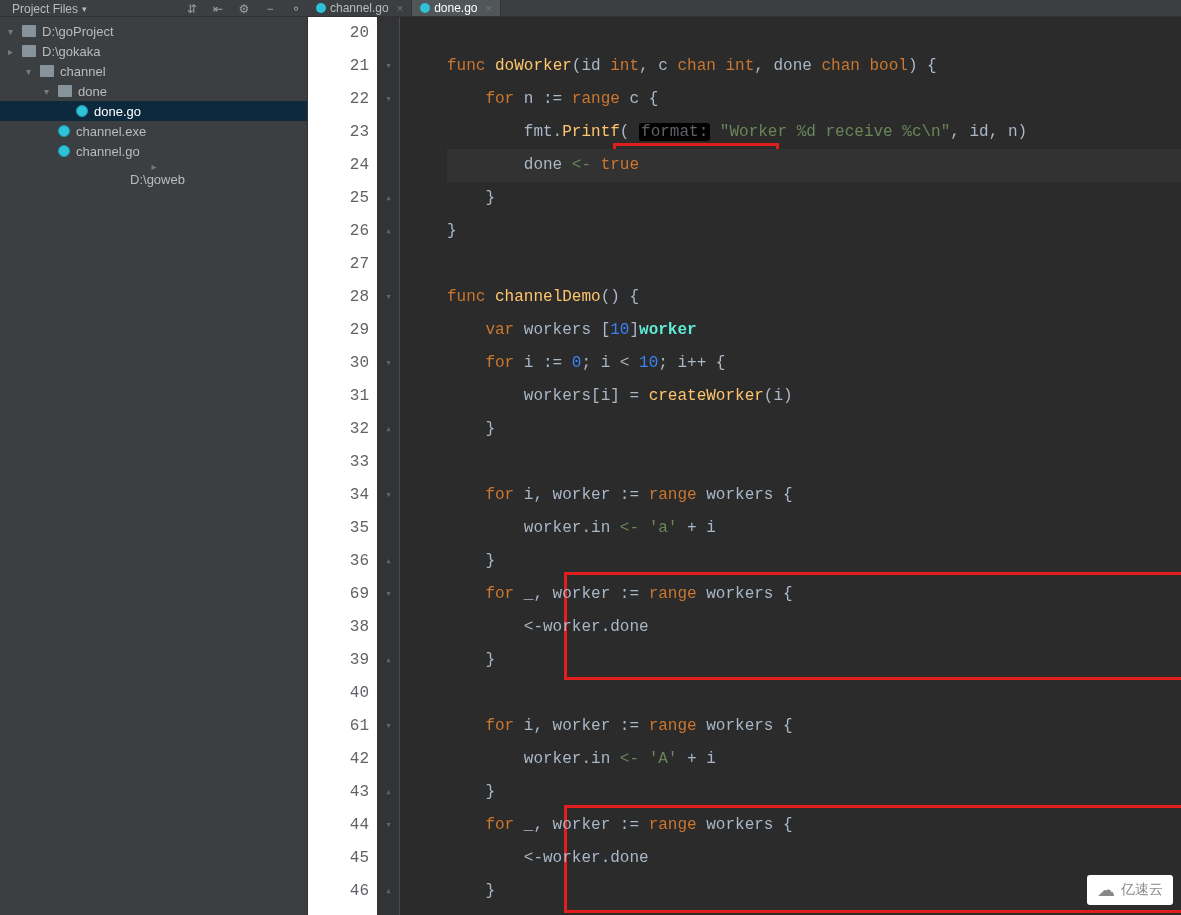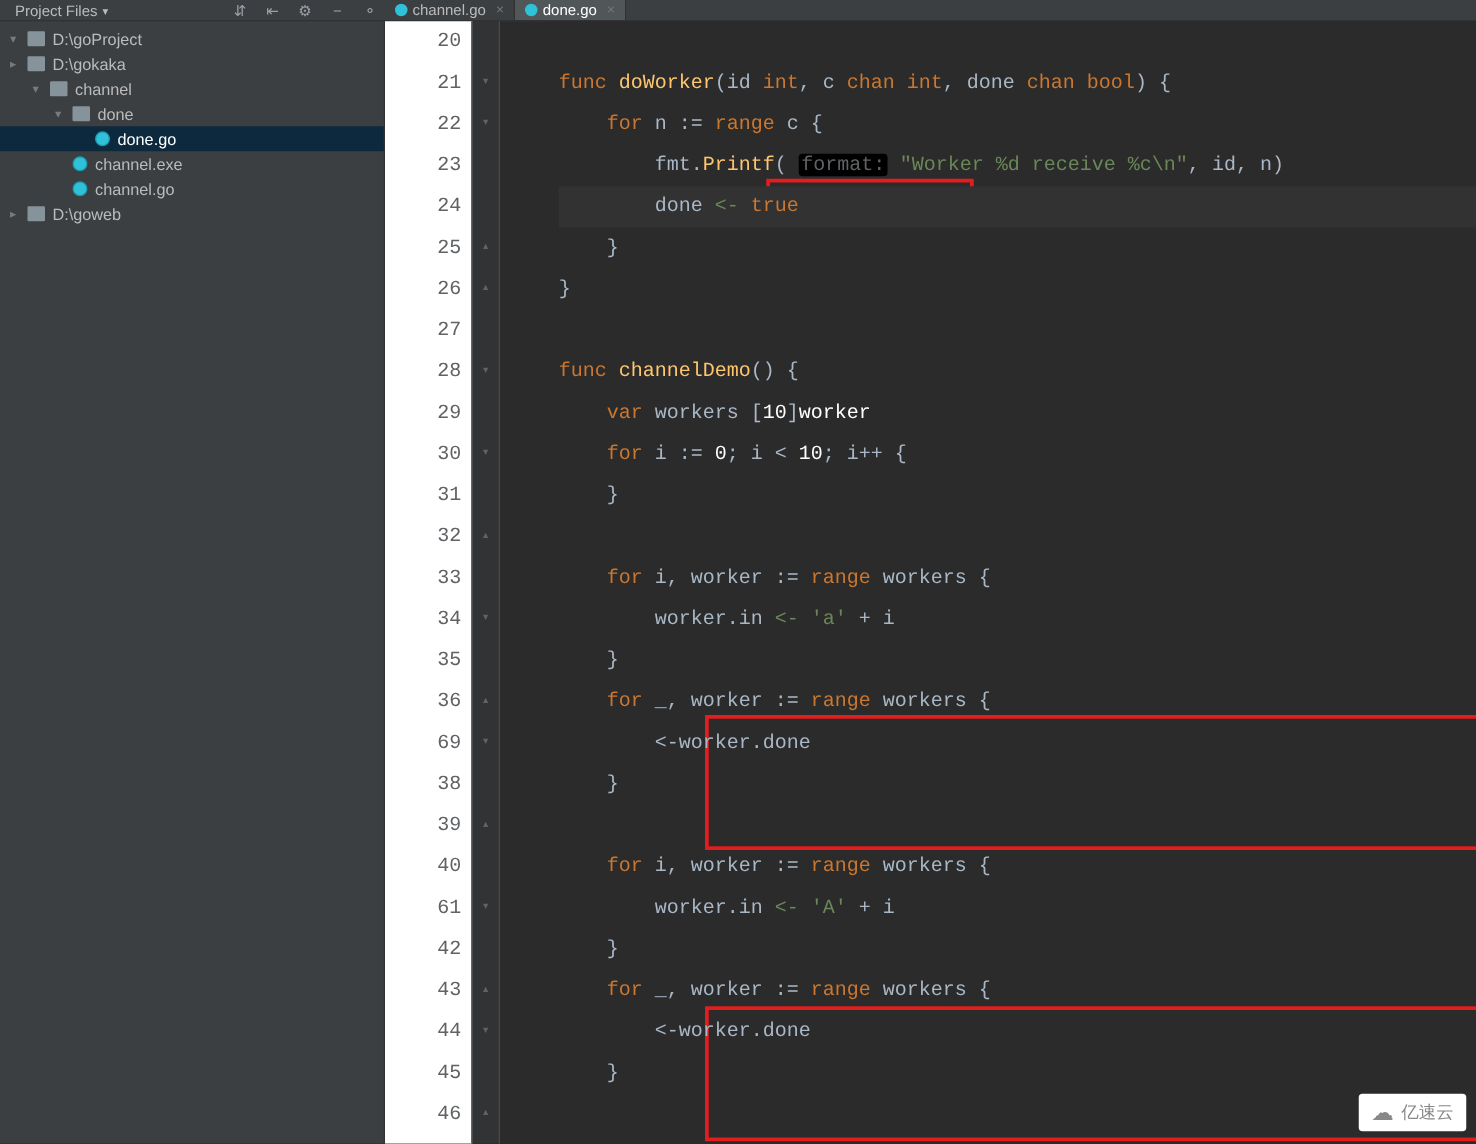--- a/index.html
+++ b/index.html
@@ -133,22 +133,22 @@
   position: relative;
   background: #2b2b2b;
   margin-left: 39px;
 }
 .code .line { height: 33px; white-space: pre; position: relative;}
 .line.current { background: #323232; }
 
 .kw { color: #cb772f; } 
 .fn { color: #ffc66d; } 
 .id { color: #a9b7c6; }
-.ty { color: #ffffff; } 
-.num { color: #ffffff; }
+.ty { color: #5eead4; font-weight: bold; } 
+.num { color: #3b82f6; }
 .str { color: #6a8759; }
 .hint { color: #606366; background:#000000; padding:0 2px; border-radius:3px;}
 
 .red-box {
   position: absolute;
   border: 3px solid #e21d1d;
   pointer-events: none;
 }
 .box1 { left: 174px; top: 126px; width: 166px; height: 36px; }
 .box2 { left: 125px; top: 555px; width: 720px; height: 108px; }
@@ -216,21 +216,21 @@
       <div class="tree-row" style="padding-left: 44px;">
         <span class="arrow "></span>
         <span class="go-icon"></span>
         <span>channel.exe</span>
       </div>
       <div class="tree-row" style="padding-left: 44px;">
         <span class="arrow "></span>
         <span class="go-icon"></span>
         <span>channel.go</span>
       </div>
-      <div class="tree-row" style="padding-left: 8px;">
+      <div class="tree-row" style="padding-left: 8px; flex-direction: column;">
         <span class="arrow right"></span>
         <span class="drive-icon"></span>
         <span>D:\goweb</span>
       </div>
     </div>
 </div>
 
 <div class="editor-container">
   <div class="tabs" id="tabs">
       <div class="tab">
@@ -311,20 +311,21 @@
         <div class="line"><span class="kw">func </span><span class="fn">doWorker</span><span class="id">(id </span><span class="kw">int</span><span class="id">, c </span><span class="kw">chan int</span><span class="id">, done </span><span class="kw">chan bool</span><span class="id">) {</span></div>
         <div class="line"><span>    </span><span class="kw">for </span><span class="id">n := </span><span class="kw">range </span><span class="id">c {</span></div>
         <div class="line"><span class="id">        fmt.</span><span class="fn">Printf</span><span class="id">( </span><span class="hint">format:</span><span> </span><span class="str">"Worker %d receive %c\n"</span><span class="id">, id, n)</span></div>
         <div class="line current"><span class="id">        done </span><span class="str">&lt;- </span><span class="kw">true</span></div>
         <div class="line"><span class="id">    }</span></div>
         <div class="line"><span class="id">}</span></div>
         <div class="line"></div>
         <div class="line"><span class="kw">func </span><span class="fn">channelDemo</span><span class="id">() {</span></div>
         <div class="line"><span>    </span><span class="kw">var </span><span class="id">workers [</span><span class="num">10</span><span class="id">]</span><span class="ty">worker</span></div>
         <div class="line"><span>    </span><span class="kw">for </span><span class="id">i := </span><span class="num">0</span><span class="id">; i &lt; </span><span class="num">10</span><span class="id">; i++ {</span></div>
+        <div class="line"><span class="id">        workers[i] = </span><span class="fn">createWorker</span><span class="id">(i)</span></div>
         <div class="line"><span class="id">    }</span></div>
         <div class="line"></div>
         <div class="line"><span>    </span><span class="kw">for </span><span class="id">i, worker := </span><span class="kw">range </span><span class="id">workers {</span></div>
         <div class="line"><span class="id">        worker.in </span><span class="str">&lt;- </span><span class="str">'a'</span><span class="id"> + i</span></div>
         <div class="line"><span class="id">    }</span></div>
         <div class="line"><span>    </span><span class="kw">for </span><span class="id">_, worker := </span><span class="kw">range </span><span class="id">workers {</span></div>
         <div class="line"><span class="id">        &lt;-worker.done</span></div>
         <div class="line"><span class="id">    }</span></div>
         <div class="line"></div>
         <div class="line"><span>    </span><span class="kw">for </span><span class="id">i, worker := </span><span class="kw">range </span><span class="id">workers {</span></div>

